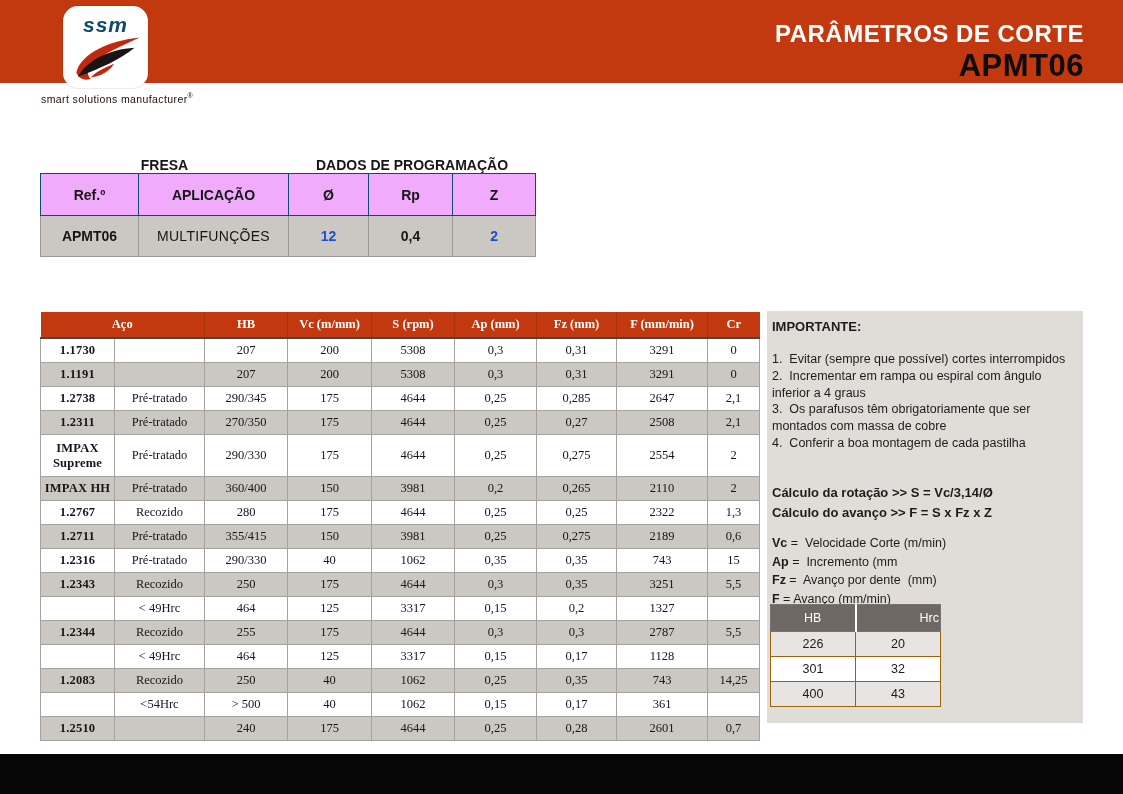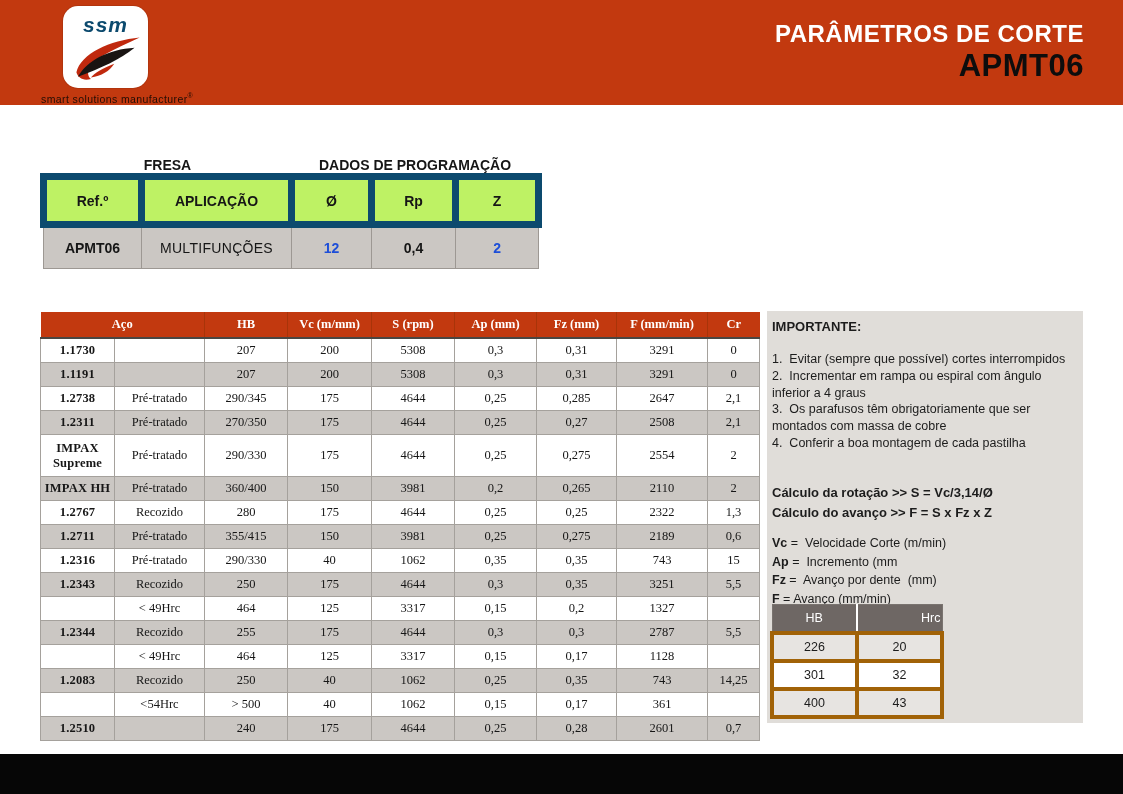--- a/index.html
+++ b/index.html
@@ -1,36 +1,36 @@
 <!DOCTYPE html>
 <html><head>
 <meta charset="utf-8">
 <style>
   html,body{margin:0;padding:0;background:#fff;}
   .page{position:relative;width:1123px;height:794px;background:#ffffff;overflow:hidden;
         font-family:"Liberation Sans",sans-serif;color:#161616;}
 
   
-  .topbar{position:absolute;left:0;top:0;width:1123px;height:105px;background:#c2390f;}
+  .topbar{position:absolute;left:0;top:0;width:1123px;height:83px;background:#c2390f;}
   .logo-box{position:absolute;left:63px;top:6px;width:85px;height:82px;background:#ffffff;
             border-radius:15px;box-shadow:0 0 0 1px rgba(0,0,0,.08);}
   .logo-ssm{position:absolute;left:0;top:7px;width:85px;text-align:center;
             font-style:italic;font-weight:bold;font-size:21px;letter-spacing:1px;color:#0c4a6e;}
   .logo-swoosh{position:absolute;left:6px;top:30px;}
   .tagline{position:absolute;left:41px;top:92px;font-size:10.5px;letter-spacing:.4px;color:#230d05;white-space:nowrap;}
   .tagline sup{font-size:7px;}
   .title-block{position:absolute;right:39px;top:21px;text-align:right;}
   .title-main{font-size:24px;font-weight:bold;letter-spacing:.5px;color:#ffffff;line-height:1.1;}
   .title-sub{font-size:31px;font-weight:bold;letter-spacing:.5px;color:#0d0d0d;line-height:1.1;margin-top:2px;}
 
   
   table{border-collapse:collapse;table-layout:fixed;}
   .fresa-table{position:absolute;left:40px;top:157px;width:495px;font-size:14px;}
   .fresa-table td,.fresa-table th{text-align:center;vertical-align:middle;padding:0;}
-  .fresa-table .labels td{height:41px;font-weight:bold;background:#bef264;border:7px solid #0c4a6e;}
+  .fresa-table .labels td{height:41px;font-weight:bold;background:#f0abfc;border:1px solid #0c4a6e;}
   .fresa-table .values td{height:40px;background:#cbc7c3;border:1px solid #9d9893;font-weight:bold;}
   .fresa-table .values td.normal{font-weight:normal;letter-spacing:.3px;}
   .red-val{color:#1d4ed8;}
 
   
   .steel-table{position:absolute;left:40px;top:312px;width:719px;font-size:12.5px;font-family:Liberation Serif, serif;}
   .steel-table th{background:#c2390f;color:#fff;font-weight:bold;height:25px;
       border-left:1px solid #a83409;border-right:1px solid #a83409;border-bottom:2px solid #4a4642;padding:0;text-align:center;}
   .steel-table th:first-child{border-left:none;}
   .steel-table th:last-child{border-right:none;}
@@ -48,21 +48,21 @@
   .formula-line{font-weight:bold;font-size:13px;line-height:1.55;white-space:pre-wrap;}
   .legend-block{margin-top:11px;}
   .legend-line{line-height:1.5;white-space:pre-wrap;}
   .legend-line .var{font-weight:bold;}
 
   
   .hb-table{position:absolute;left:3px;top:293px;width:170px;font-size:12.5px;}
   .hb-table th{background:#6e6764;color:#fff;font-weight:normal;height:24px;border:1px solid #79736f;
       border-right:2px solid #ffffff;text-align:center;}
   .hb-table th:last-child{border-right:1px solid #79736f;text-align:right;}
-  .hb-table td{height:22px;border:4px solid #a16207;text-align:center;background:#fff;}
+  .hb-table td{height:22px;border:1px solid #a16207;text-align:center;background:#fff;}
   .hb-table tbody tr:nth-child(odd) td{background:#e7e4e1;}
 
   
   .bottom-bar{position:absolute;left:0;top:754px;width:1123px;height:40px;background:#060606;}
 </style>
 </head>
 <body>
 
 <div class="page">
 

